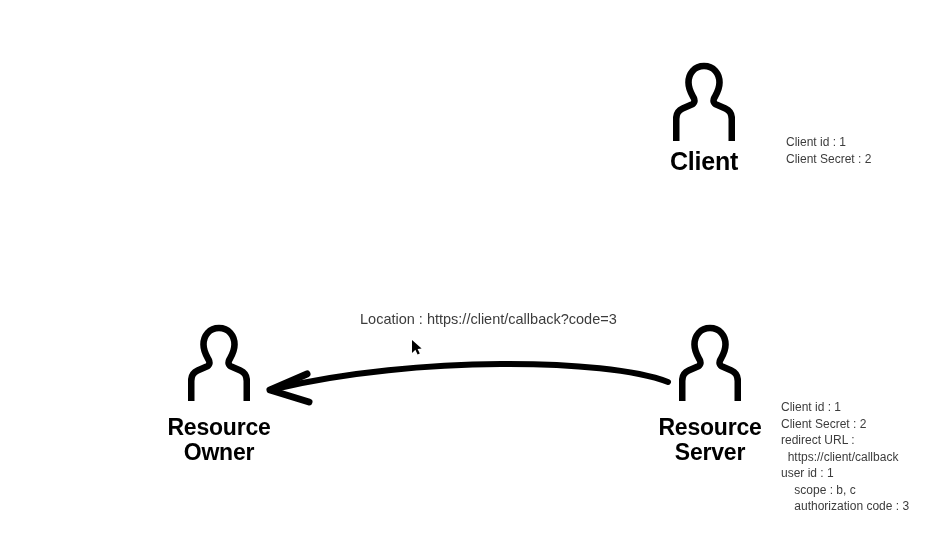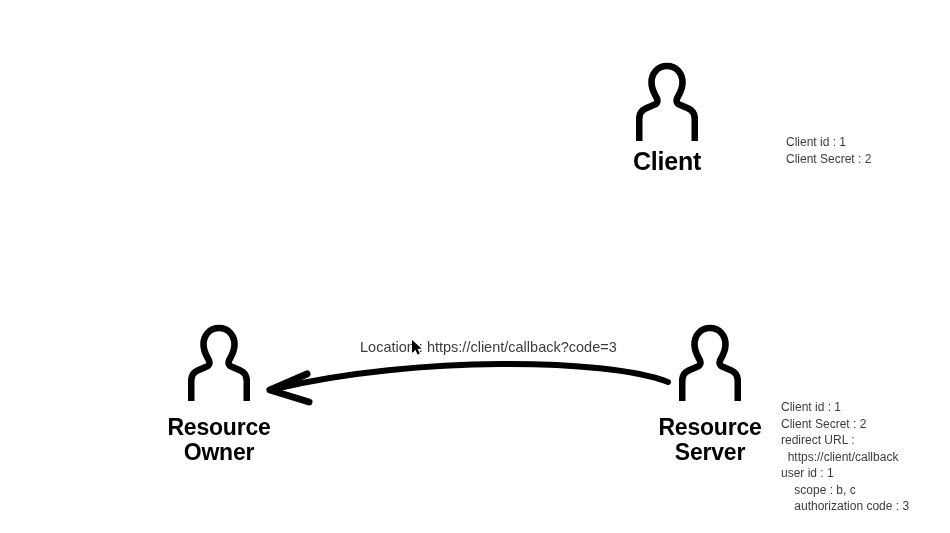--- a/index.html
+++ b/index.html
@@ -32,21 +32,21 @@
     font-family: "Liberation Sans", sans-serif;
     font-weight: bold;
     color: #000000;
     text-align: center;
     line-height: 1.08;
     white-space: pre-line;
     letter-spacing: -0.2px;
   }
 
   #actor-client {
-    left: 619px;
+    left: 656px;
     top: 62px;
     width: 96px;
   }
   #actor-client .actor-label {
     font-size: 25px;
     margin-top: 6px;
   }
 
   #actor-resource-owner {
     left: 157px;
@@ -88,21 +88,21 @@
 
   
   #flow-arrow {
     position: absolute;
     left: 255px;
     top: 350px;
   }
   #flow-arrow-label {
     position: absolute;
     left: 360px;
-    top: 339px;
+    top: 311px;
     font-family: "Liberation Sans", sans-serif;
     font-size: 14.5px;
     color: #3c3c3c;
     white-space: pre;
   }
 
   
   #mouse-cursor {
     position: absolute;
     left: 410px;

